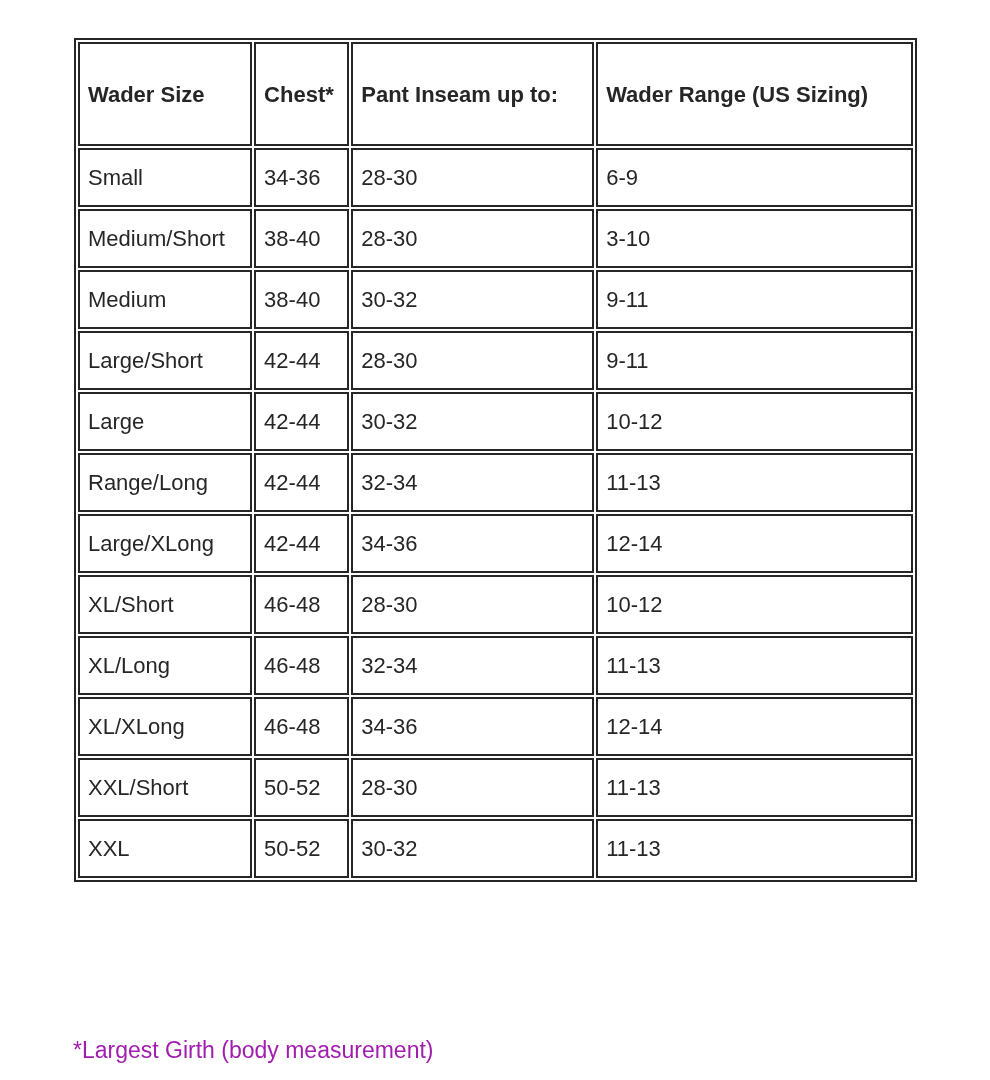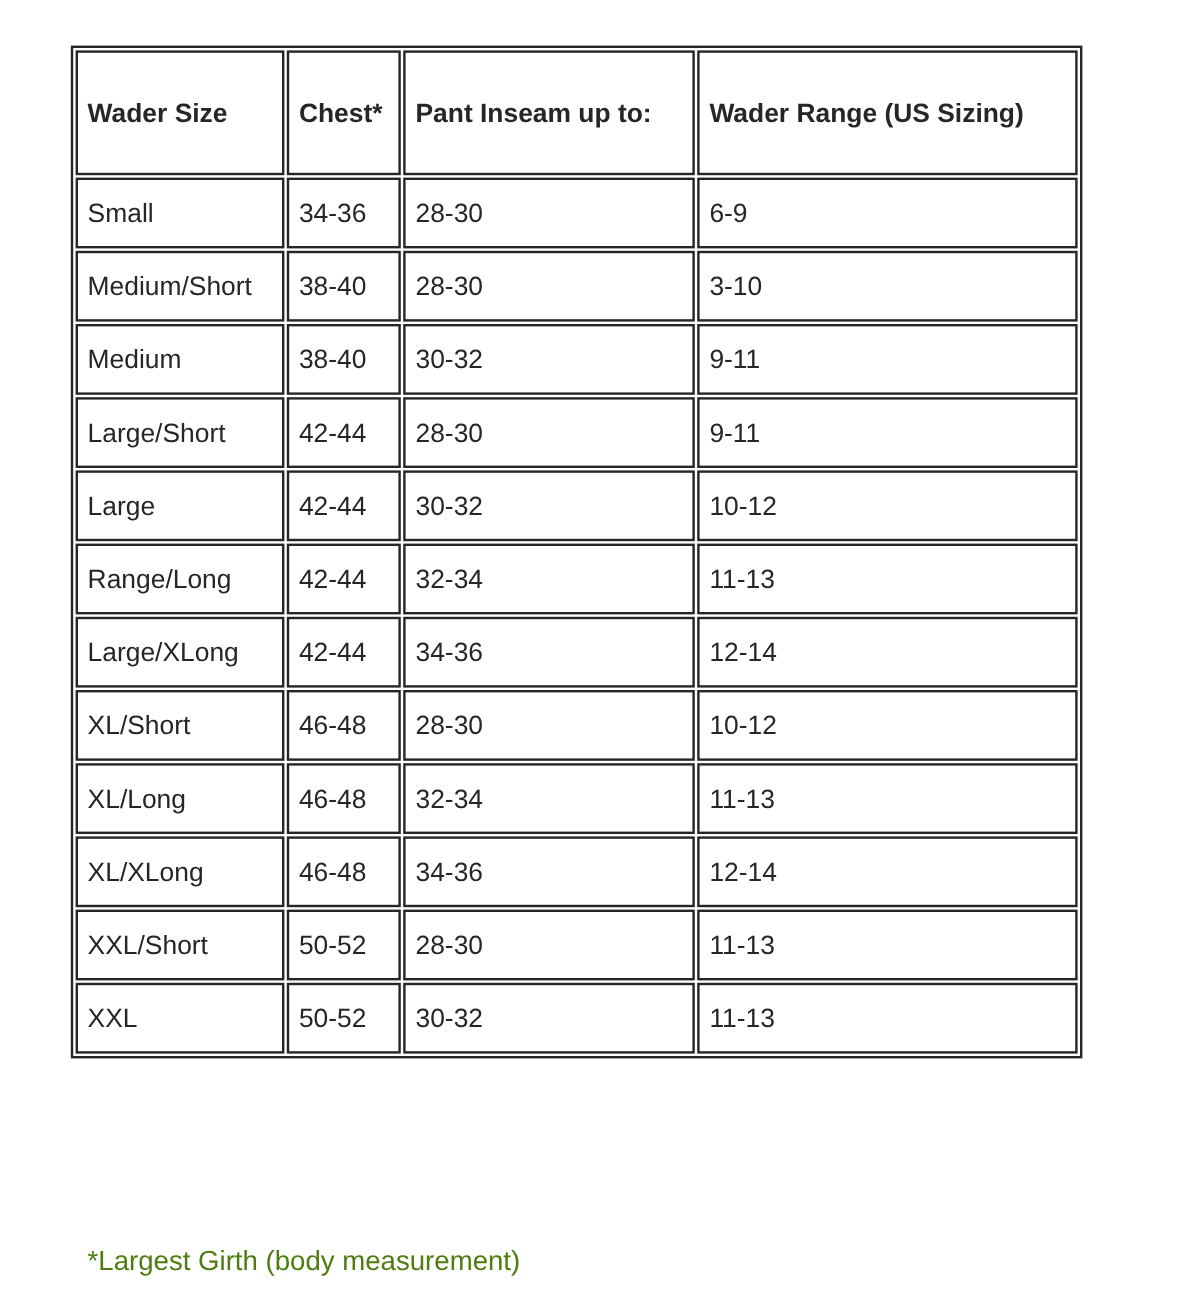--- a/index.html
+++ b/index.html
@@ -12,21 +12,21 @@
     color: #262626;
   }
   .page {
     position: relative;
     width: 990px;
     height: 1080px;
     overflow: hidden;
   }
   table.size-chart {
     position: absolute;
-    left: 59px;
+    left: 74px;
     top: 38px;
     width: 843px;
     border-collapse: separate;
     border-spacing: 2px;
     border: 2px solid #262626;
     background: #ffffff;
     table-layout: fixed;
   }
   table.size-chart th,
   table.size-chart td {
@@ -47,21 +47,21 @@
   table.size-chart td {
     height: 55px;
     line-height: 26px;
   }
   .footnote {
     position: absolute;
     left: 73px;
     top: 1036px;
     font-size: 23px;
     line-height: 28px;
-    color: #4d7c0f;
+    color: #a21caf;
   }
 </style>
 </head>
 <body>
 
 <div class="page">
 
   <table class="size-chart">
     <colgroup>
       <col style="width:172px">

